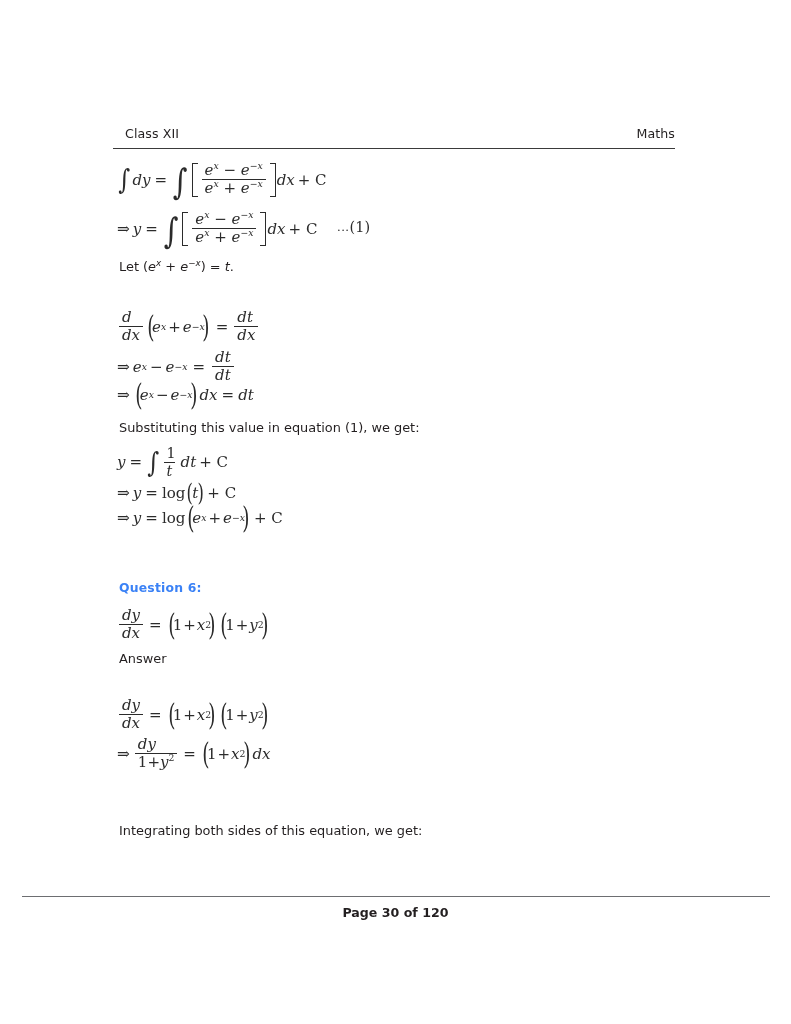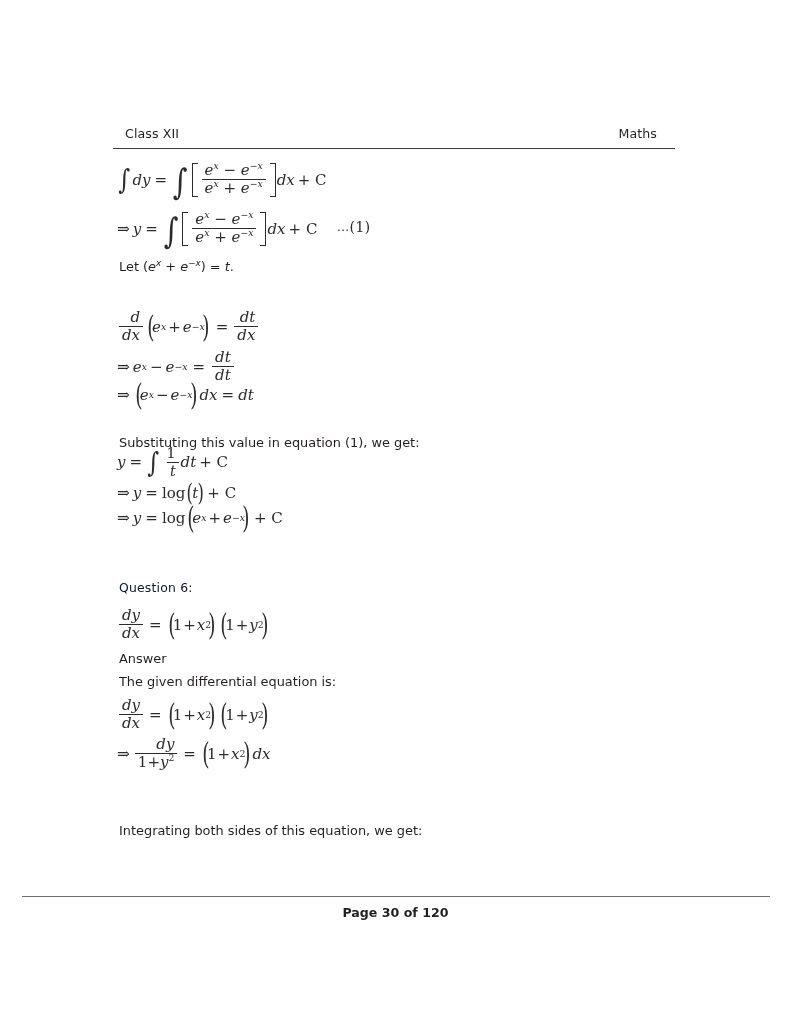--- a/index.html
+++ b/index.html
@@ -32,40 +32,40 @@
     border-bottom: 1.6px solid #3a3a3a;
     display: flex;
     align-items: flex-start;
     justify-content: space-between;
     font-size: 12.6px;
     color: #231f20;
     letter-spacing: 0.1px;
   }
   .header .h-left   { margin-left: 12px; }
   .header .h-center { position: absolute; left: 50%; transform: translateX(-50%); white-space: nowrap; }
-  .header .h-right  { margin-right: 18px; }
+  .header .h-right  { margin-right: 0; }
 
   
   .para {
     position: absolute;
     left: 119px;
     font-size: 12.9px;
     line-height: 1.35;
     color: #231f20;
     white-space: nowrap;
   }
   .para i { font-style: italic; }
   .sup { font-size: 0.68em; vertical-align: super; font-style: italic; }
 
   .qheading {
     position: absolute;
     left: 119px;
     font-size: 12.4px;
-    font-weight: normal;
-    color: #0f172a;
+    font-weight: bold;
+    color: #3b82f6;
     letter-spacing: 0.2px;
   }
 
   
   .math {
     position: absolute;
     font-family: "DejaVu Serif", serif;
     color: #2b2b2b;
     font-size: 15px;
     white-space: nowrap;
@@ -73,21 +73,21 @@
     align-items: center;
   }
   .mi { font-style: italic; }
   .mn, .mo { font-style: normal; }
   .mrm { font-style: normal; }
 
   
   .frac {
     display: inline-flex;
     flex-direction: column;
-    align-items: flex-end;
+    align-items: flex-start;
     vertical-align: middle;
     margin: 0 2px;
     line-height: 1.02;
   }
   .frac > .num { padding: 0 3px 1px 3px; }
   .frac > .den { padding: 1px 3px 0 3px; border-top: 1.1px solid #2b2b2b; }
   .frac.small { font-size: 0.95em; }
 
   
   .msup { font-size: 0.62em; vertical-align: super; font-style: italic; line-height: 0; }
@@ -277,21 +277,21 @@
         <span class="msup">x</span>
       <span class="mo" style="margin:0 2px;">−</span>
       <span class="mi">e</span>
         <span class="msup">−x</span>
     </span>
     <span class="mi">dx</span>
     <span class="mo" style="margin:0 4px;">=</span>
     <span class="mi">dt</span>
   </div>
 
-  <div class="para" style="top:434px;">Substituting this value in equation (1), we get:</div>
+  <div class="para" style="top:419px;">Substituting this value in equation (1), we get:</div>
 
   <div class="math" style="left:117px; top:446px;">
     <span class="mi">y</span>
     <span class="mo" style="margin:0 4px;">=</span>
     <span class="intg">∫</span>
     <span class="frac small">
       <span class="num mn">1</span>
       <span class="den mi">t</span>
     </span>
     <span class="mi">dt</span>
@@ -341,21 +341,20 @@
     </span>
     <span class="paren tall">
       <span class="mn">1</span>
       <span class="mo" style="margin:0 1px;">+</span>
       <span class="mi">y</span>
         <span class="msupn">2</span>
     </span>
   </div>
 
   <div class="para" style="top:650px;">Answer</div>
-  <div class="para" style="top:673px;">The given differential equation is:</div>
 
   <div class="math" style="left:117px; top:698px;">
     <span class="frac">
       <span class="num mi">dy</span>
       <span class="den mi">dx</span>
     </span>
     <span class="mo" style="margin:0 4px;">=</span>
     <span class="paren tall">
       <span class="mn">1</span>
       <span class="mo" style="margin:0 1px;">+</span>

